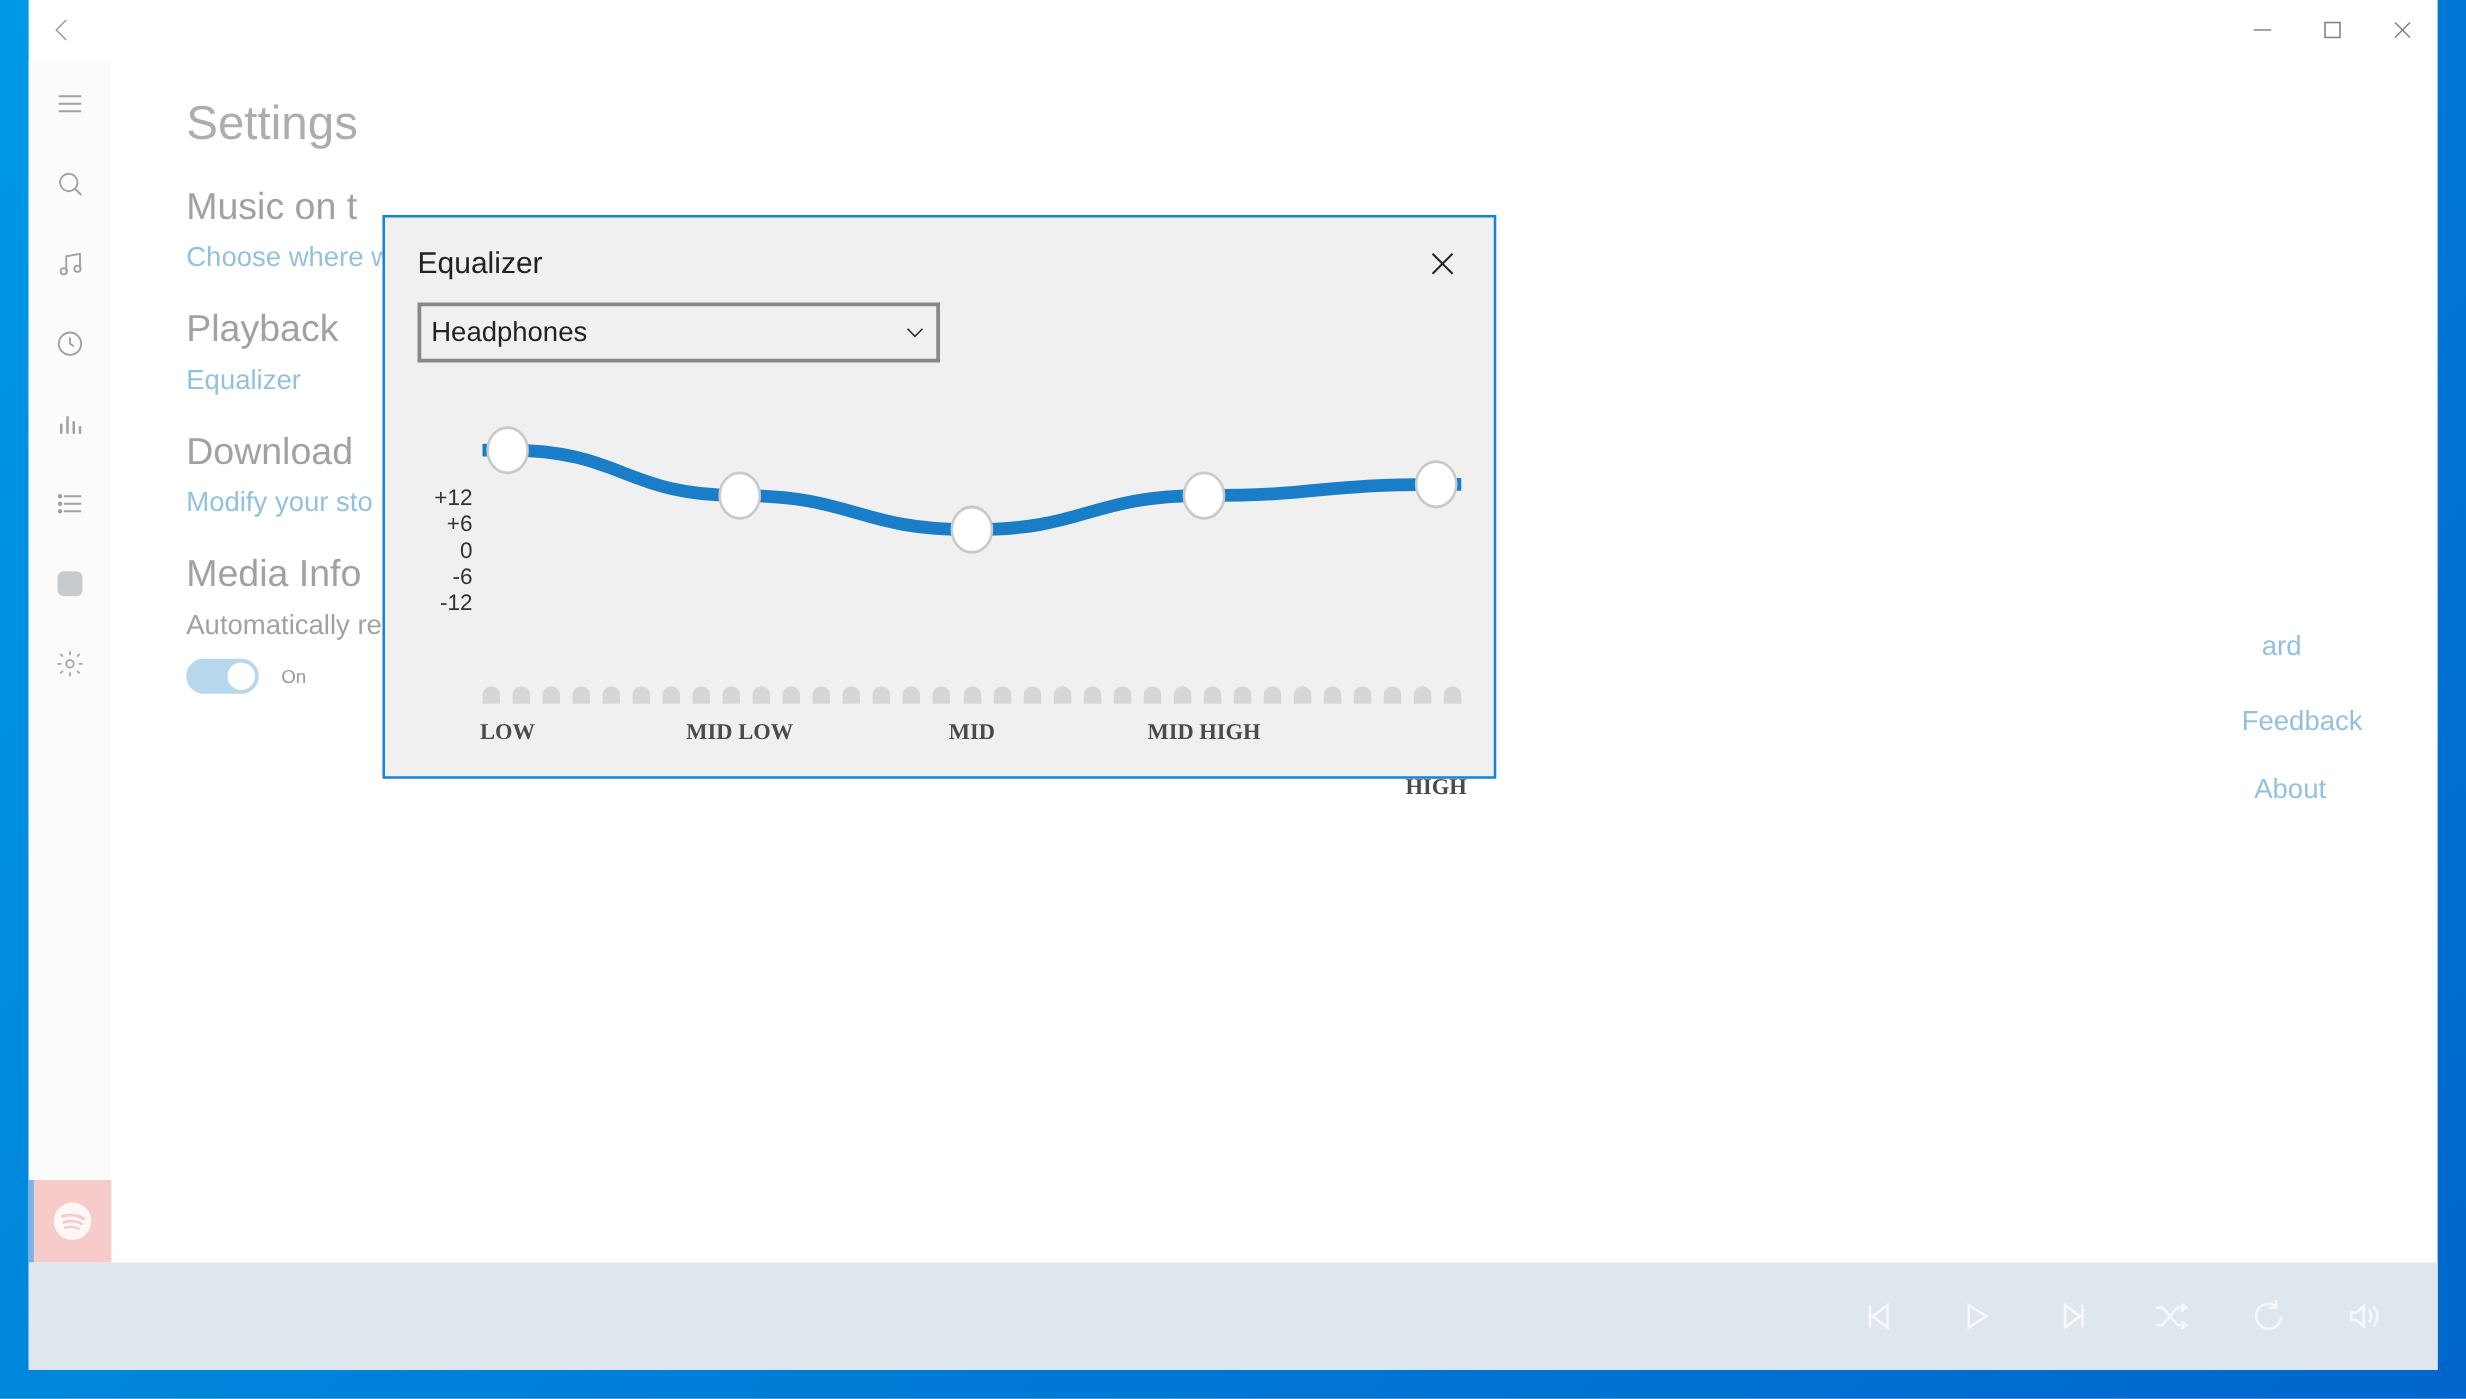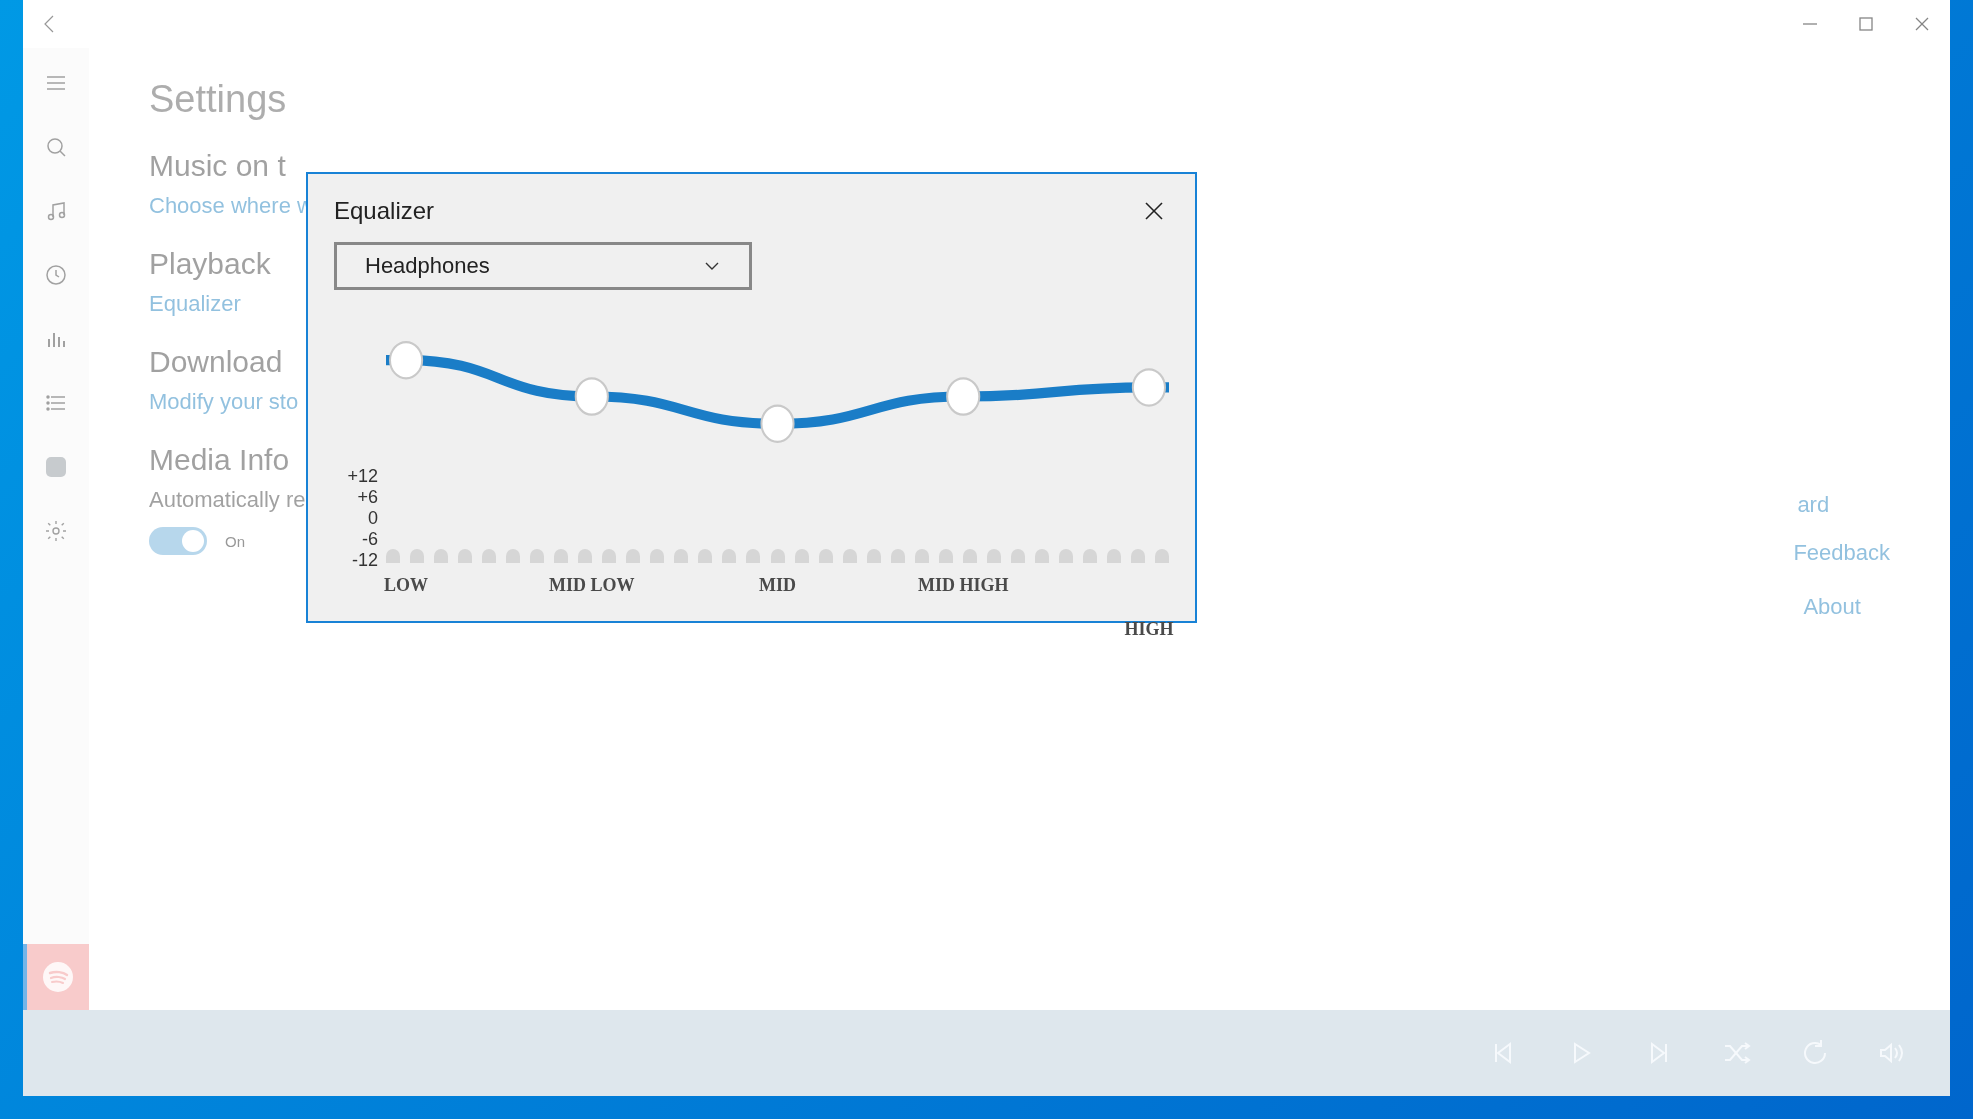--- a/index.html
+++ b/index.html
@@ -148,32 +148,32 @@
     display:flex; align-items:center; justify-content:space-between;
     margin-bottom:16px;
   }
   .modal-title { font-size:24px; color:#222; }
   .modal-close { width:30px; height:30px; display:flex; align-items:center; justify-content:center; color:#222;}
   .preset-select {
     width:418px; height:48px;
     border:3px solid #888;
     background:#f0f0f0;
     display:flex; align-items:center; justify-content:space-between;
-    padding:0 28px;
+    padding:0 8px;
     font-size:22px; color:#222;
     margin-bottom:18px;
   }
   .chart-wrap {
     flex:1; position:relative;
     display:flex;
   }
   .y-axis {
     width:52px;
     display:flex; flex-direction:column;
-    justify-content:flex-end;
+    justify-content:center;
     font-size:18px; color:#333;
     text-align:right;
     padding-right:8px;
     padding-top:2px;
     padding-bottom:32px;
   }
   .chart-body {
     flex:1; position:relative;
   }
   .chart-svg {
@@ -311,21 +311,21 @@
       <div class="section-title">Media Info</div>
       <div class="body-text">Automatically re</div>
       <div class="toggle-row">
         <div class="toggle">
             <div class="knob"></div>
           </div>
         <span style="font-size:15px;color:#444;">On</span>
       </div>
 
       <div class="right-links">
-        <span class="link-text" style="margin:4px">ard</span>
+        <span class="link-text" style="margin:16px">ard</span>
         <span class="link-text" style="margin:0">Feedback</span>
         <span class="link-text" style="margin:10px">About</span>
       </div>
     </div>
   </div>
 
   <div class="player-bar">
     <div class="player-icon">
       <svg width="26" height="26" viewBox="0 0 26 26" fill="none" stroke="currentColor" stroke-width="2">
           <line x1="6" y1="4" x2="6" y2="22"></line>

